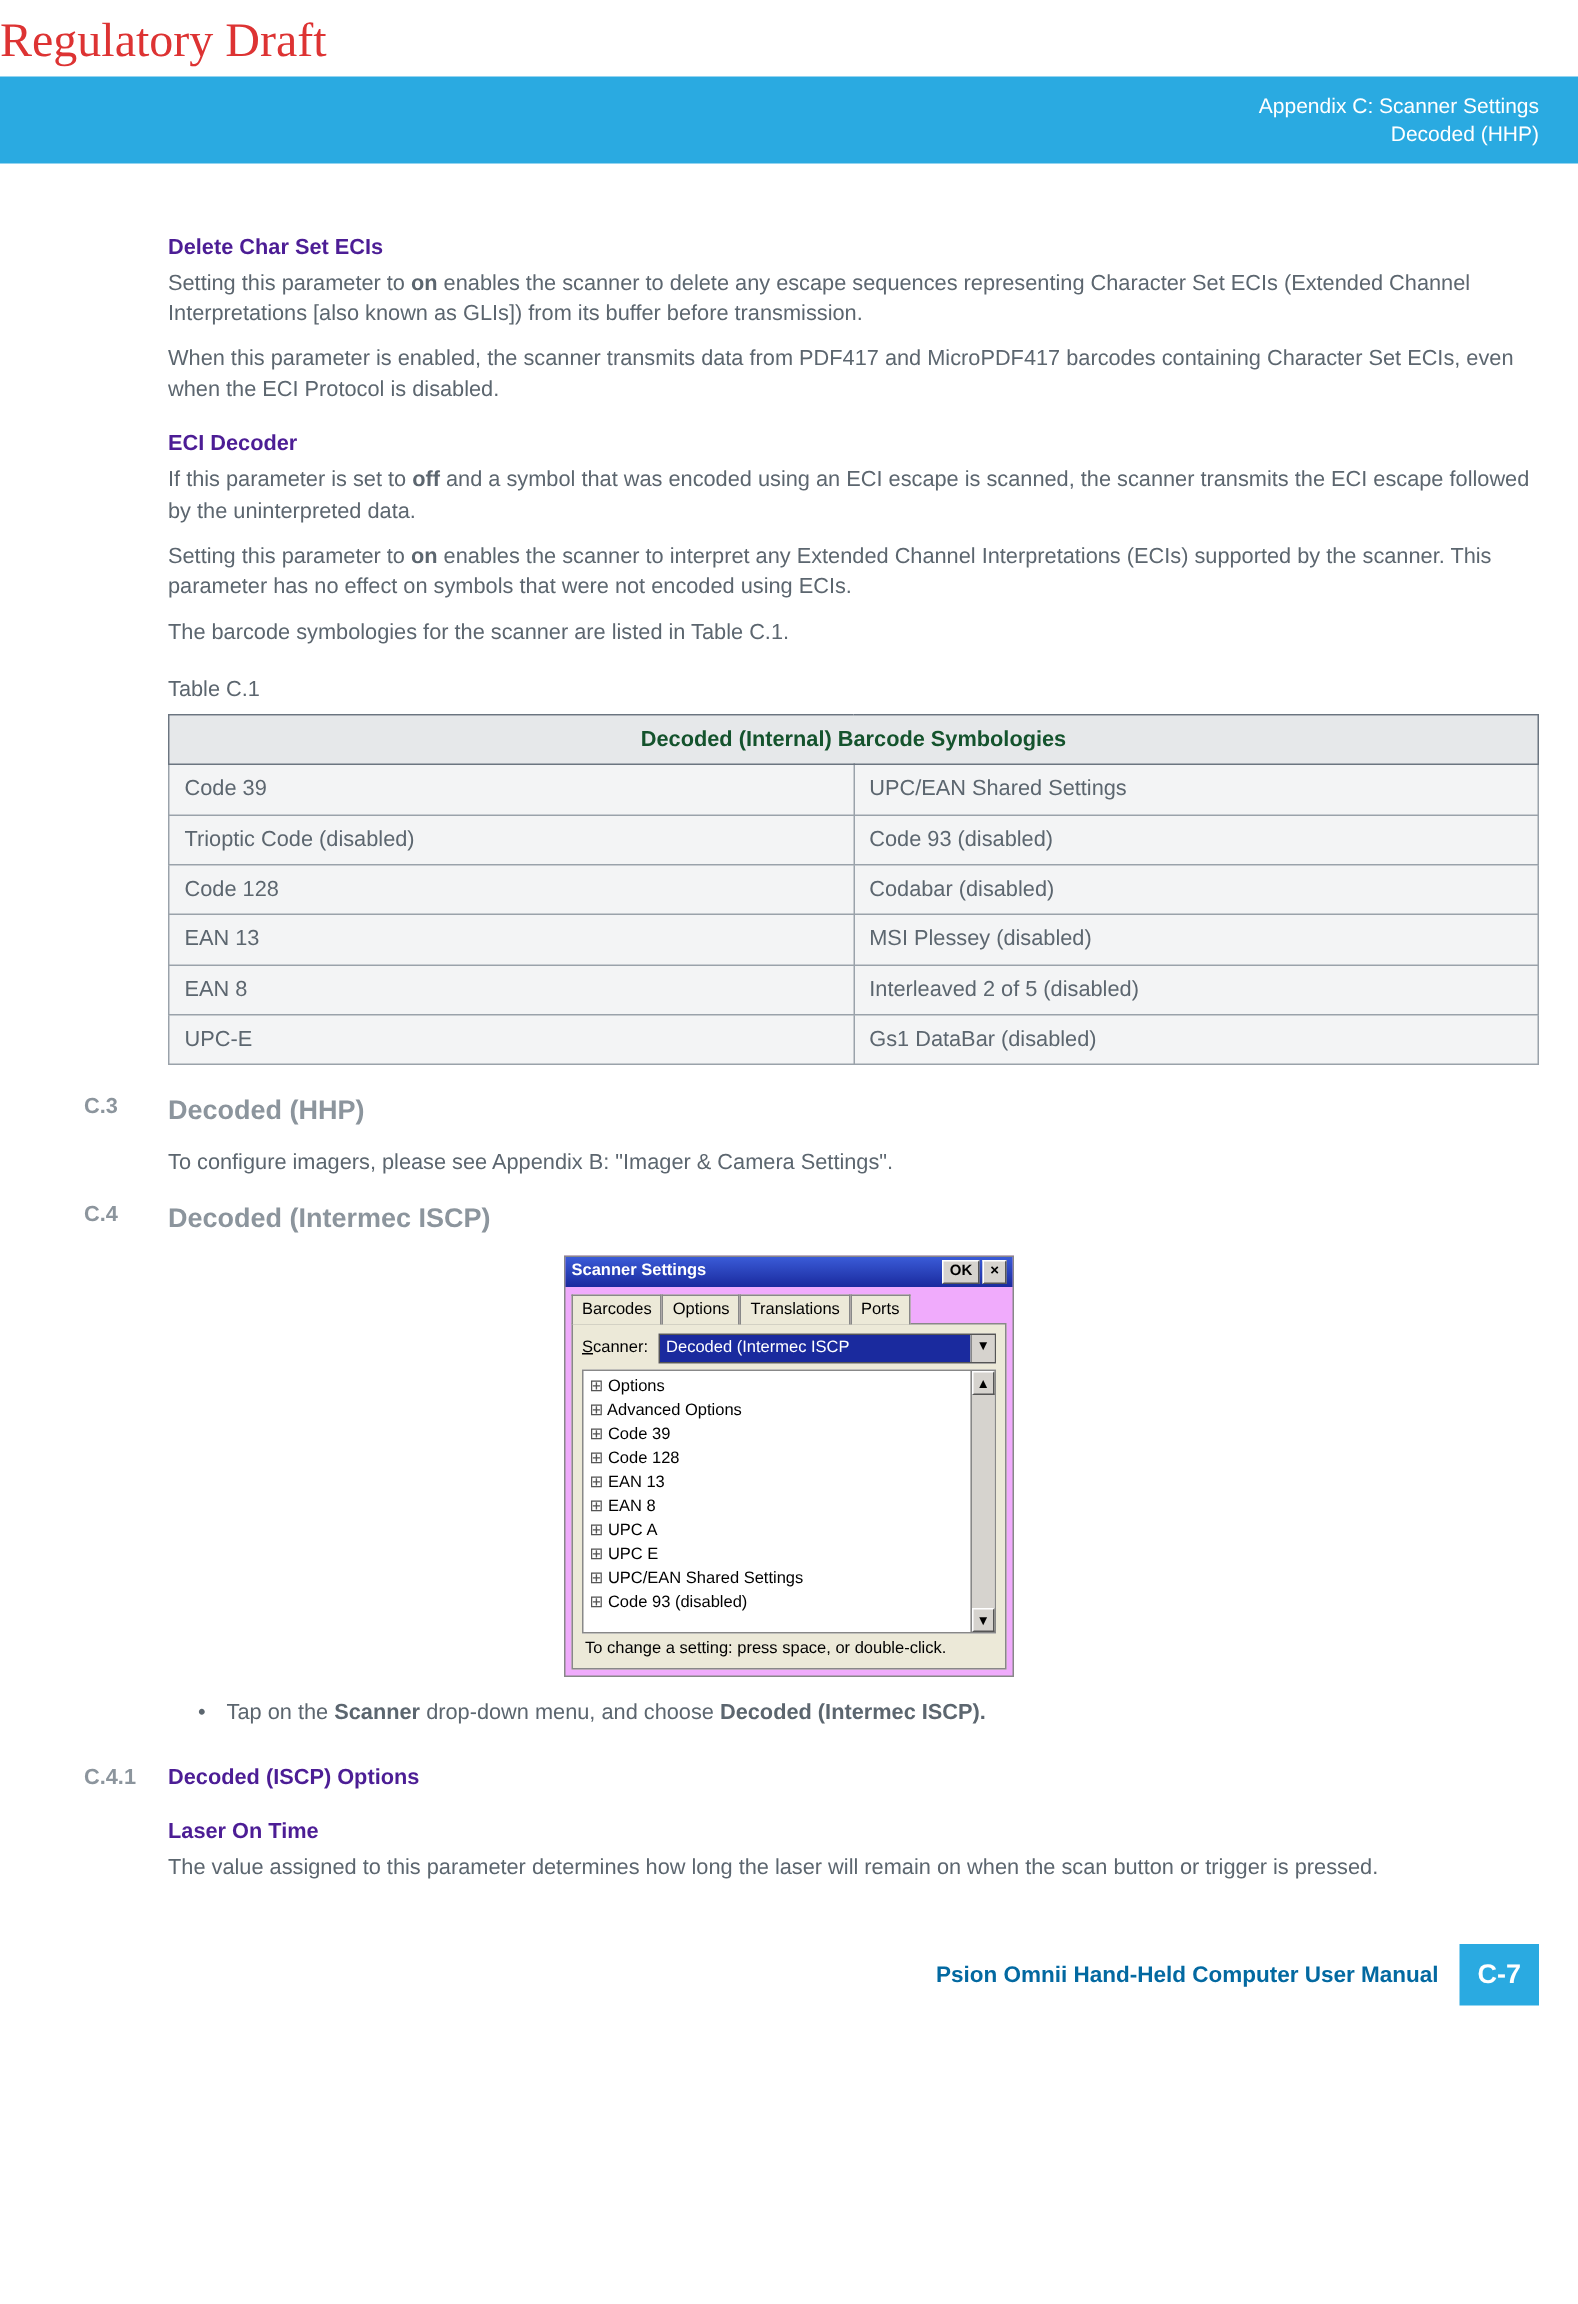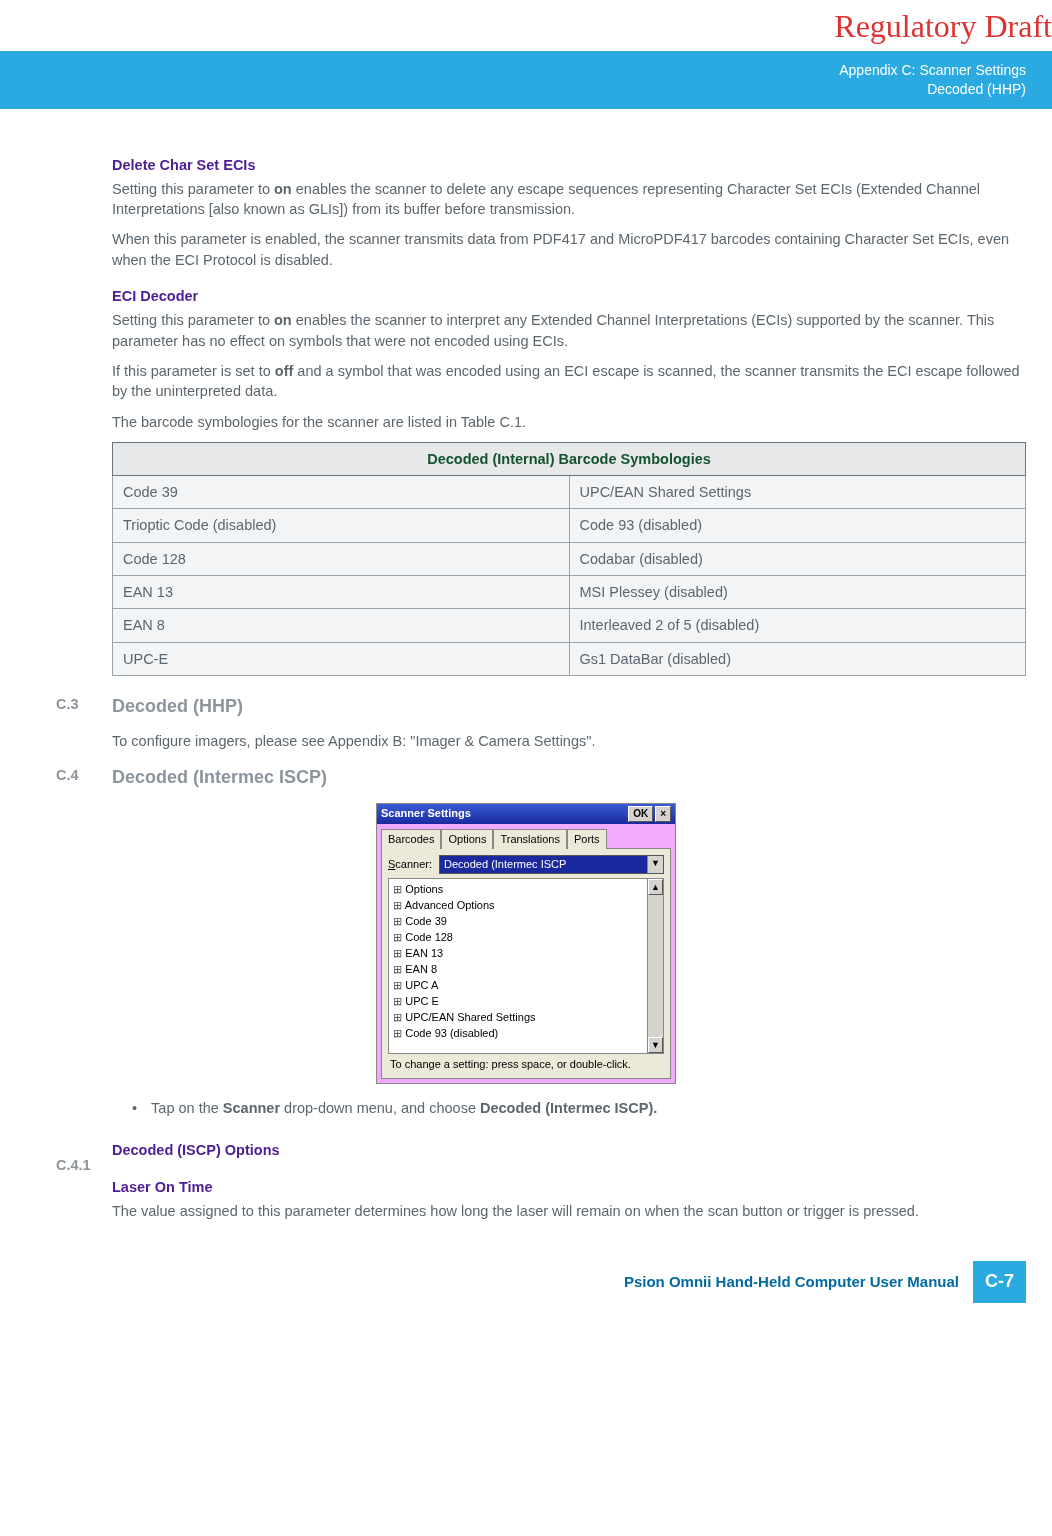--- a/index.html
+++ b/index.html
@@ -1,17 +1,17 @@
 <!DOCTYPE html>
 <html><head>
 <meta charset="utf-8">
 <style>
   * { margin:0; padding:0; box-sizing:border-box; }
   body { font-family: Arial, Helvetica, sans-serif; font-size:14.5px; color:#5c666f; background:#fff; width:1052px; margin:0 auto; line-height:1.4; }
-  .draft { text-align:right; font-size:32px; color:#d33; font-family:"Times New Roman", serif; padding:4px 0 2px; }
+  .draft { text-align:left; font-size:32px; color:#d33; font-family:"Times New Roman", serif; padding:4px 0 2px; }
   .blue-band { background:#2aaae1; color:#fff; padding:10px 26px 10px 0; text-align:right; font-size:14px; line-height:1.35; }
   .content { padding:30px 26px 0 26px; }
   .section-label { position:absolute; left:30px; font-weight:bold; color:#8c959d; }
   .row { position:relative; margin-bottom:12px; }
   .body-indent { margin-left:86px; }
   h3 { color:#8c959d; font-size:18px; font-weight:bold; margin-bottom:8px; }
   h4 { color:#4c1d95; font-size:14.5px; font-weight:bold; margin-bottom:4px; margin-top:16px; }
   p { margin-bottom:10px; }
   table.sym { border-collapse:collapse; width:100%; margin-top:4px; margin-bottom:18px; }
   table.sym th { background:#e6e8ea; border:1.5px solid #6b7580; padding:6px 10px; font-weight:bold; color:#14532d; text-align:center; }
@@ -58,24 +58,25 @@
 </div>
 
 <div class="content">
 
   <div class="body-indent">
     <h4>Delete Char Set ECIs</h4>
     <p><span>Setting this parameter to </span><b>on</b><span> enables the scanner to delete any escape sequences representing Character Set ECIs (Extended Channel Interpretations [also known as GLIs]) from its buffer before transmission.</span></p>
     <p>When this parameter is enabled, the scanner transmits data from PDF417 and MicroPDF417 barcodes containing Character Set ECIs, even when the ECI Protocol is disabled.</p>
 
     <h4>ECI Decoder</h4>
+    <p><span>If this parameter is set to </span><b>off</b><span> and a symbol that was encoded using an ECI escape is scanned, the scanner transmits the ECI escape followed by the uninterpreted data.</span></p>
     <p><span>Setting this parameter to </span><b>on</b><span> enables the scanner to interpret any Extended Channel Interpretations (ECIs) supported by the scanner. This parameter has no effect on symbols that were not encoded using ECIs.</span></p>
-    <p><span>If this parameter is set to </span><b>off</b><span> and a symbol that was encoded using an ECI escape is scanned, the scanner transmits the ECI escape followed by the uninterpreted data.</span></p>
     <p>The barcode symbologies for the scanner are listed in Table C.1.</p>
 
+    <p class="caption">Table C.1</p>
     <table class="sym">
       <tbody>
           <tr>
             <th colspan="2">Decoded (Internal) Barcode Symbologies</th>
           </tr>
       <tr>
             <td>Code 39</td>
             <td>UPC/EAN Shared Settings</td>
           </tr>
       <tr>
@@ -163,21 +164,21 @@
         <div class="hint">To change a setting: press space, or double-click.</div>
       </div>
     </div>
   </div>
 
   <div class="body-indent">
     <p class="bullet"><span>Tap on the </span><b>Scanner</b><span> drop-down menu, and choose </span><b>Decoded (Intermec ISCP).</b></p>
   </div>
 
   <div class="row" style="margin-top:22px;">
-    <span class="section-label" style="font-size:14.5px;margin-top:15px;">C.4.1</span>
+    <span class="section-label" style="font-size:14.5px;">C.4.1</span>
     <div class="body-indent">
         <h4 style="margin-top:0;">Decoded (ISCP) Options</h4>
       </div>
   </div>
 
   <div class="body-indent">
     <h4>Laser On Time</h4>
     <p>The value assigned to this parameter determines how long the laser will remain on when the scan button or trigger is pressed.</p>
   </div>
 

